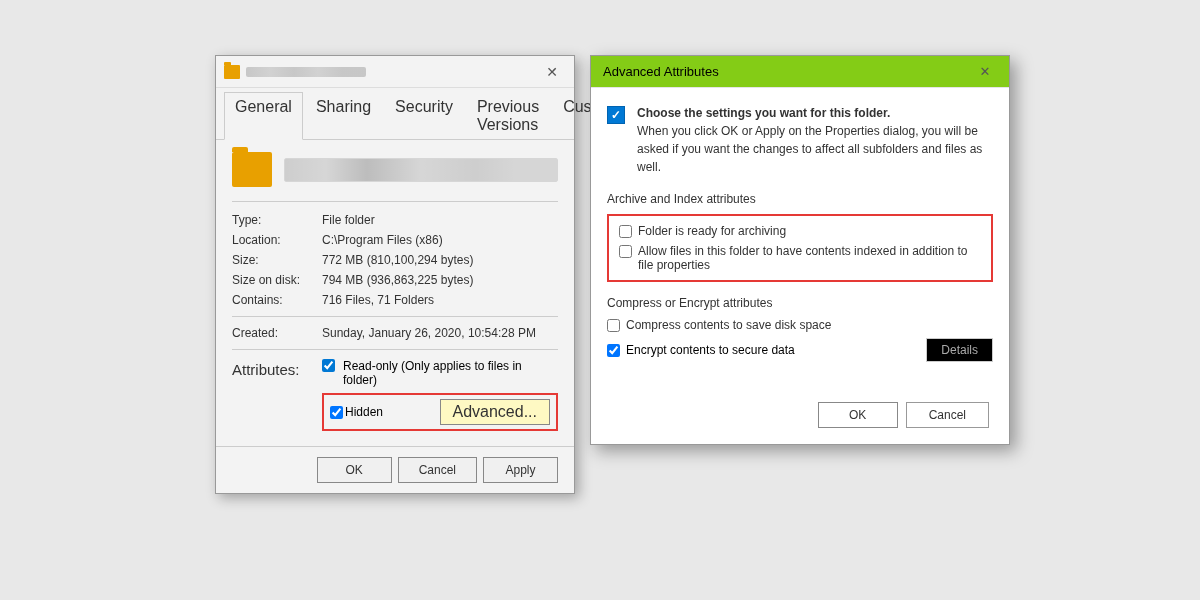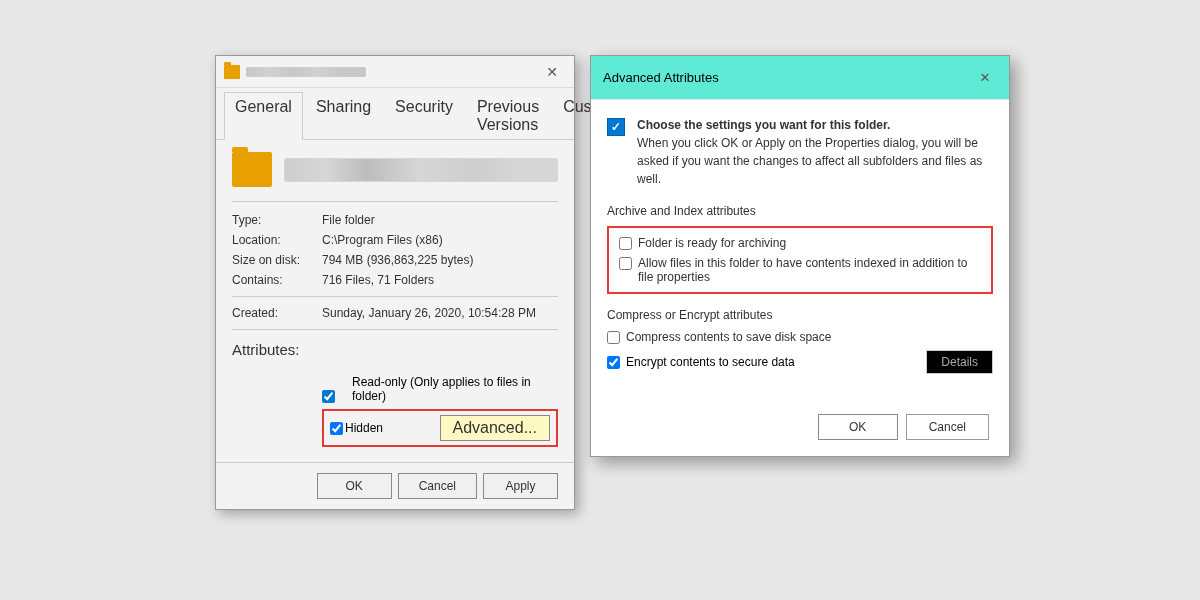--- a/index.html
+++ b/index.html
@@ -206,24 +206,23 @@
 
     .attr-checkboxes {
       display: flex;
       flex-direction: column;
       gap: 4px;
       flex: 1;
     }
 
     .checkbox-row {
       display: flex;
-      align-items: flex-end;
-      gap: 17px;
-      font-size: 12px;
-      margin-top: 36px;
+      align-items: flex-start;
+      gap: 8px;
+      font-size: 12px;
     }
 
     .checkbox-row input[type="checkbox"] {
       width: 13px;
       height: 13px;
       cursor: pointer;
       accent-color: #0078d4;
     }
 
     
@@ -279,22 +278,22 @@
       width: 420px;
       background: #ffffff;
       border: 1px solid #999;
       box-shadow: 6px 6px 16px rgba(0,0,0,0.35);
       position: absolute;
       left: 590px;
       top: 55px;
     }
 
     .advanced-titlebar {
-      background: #5eead4;
-      height: 44px;
+      background: #84cc16;
+      height: 32px;
       display: flex;
       align-items: center;
       padding: 0 12px;
       border-bottom: 1px solid #e5e5e5;
       justify-content: space-between;
     }
 
     .advanced-title {
       font-size: 13px;
       font-weight: 400;
@@ -462,20 +461,24 @@
     </div>
 
     <div class="props-table">
       <div class="prop-row">
         <div class="prop-label">Type:</div>
         <div class="prop-value">File folder</div>
       </div>
       <div class="prop-row">
         <div class="prop-label">Location:</div>
         <div class="prop-value">C:\Program Files (x86)</div>
+      </div>
+      <div class="prop-row">
+        <div class="prop-label">Size:</div>
+        <div class="prop-value">772 MB (810,100,294 bytes)</div>
       </div>
       <div class="prop-row">
         <div class="prop-label">Size on disk:</div>
         <div class="prop-value">794 MB (936,863,225 bytes)</div>
       </div>
       <div class="prop-row">
         <div class="prop-label">Contains:</div>
         <div class="prop-value">716 Files, 71 Folders</div>
       </div>
 

